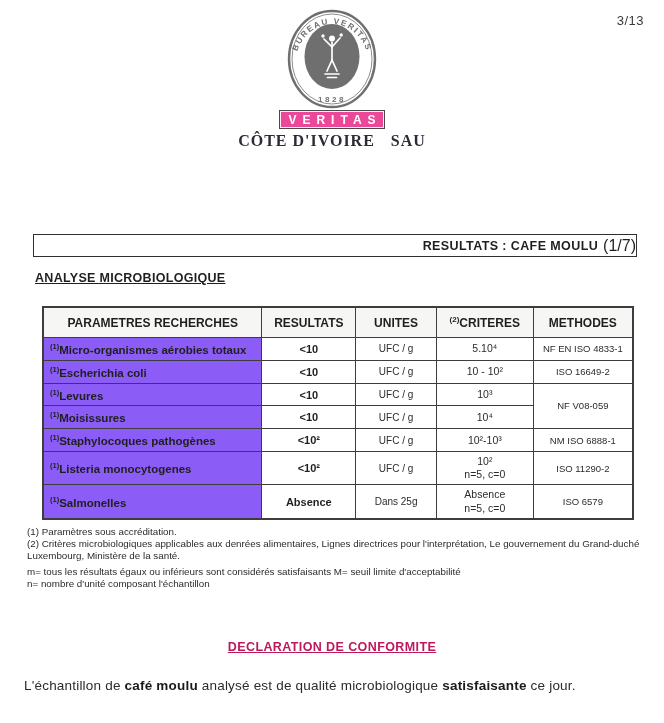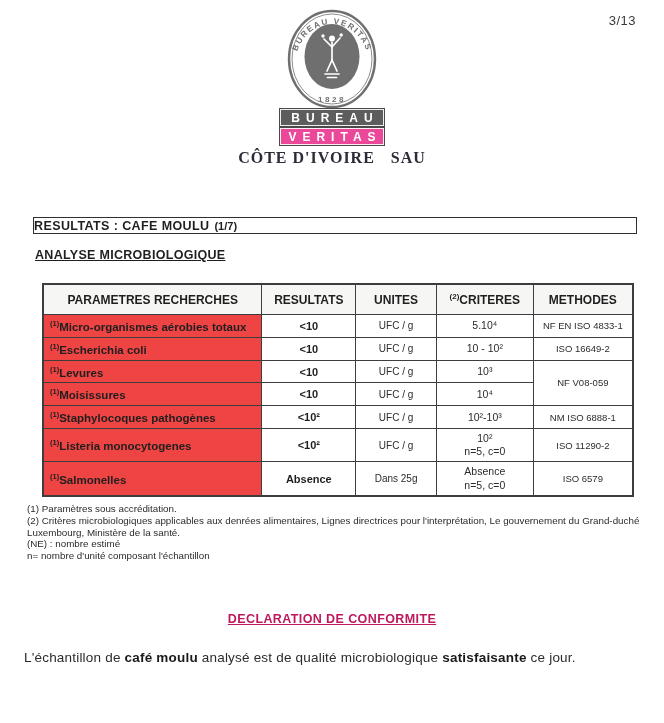--- a/index.html
+++ b/index.html
@@ -2,49 +2,49 @@
 <html><head>
 <meta charset="utf-8">
 <style>
   * { margin:0; padding:0; box-sizing:border-box; }
   body { background:#e8e8e8; font-family:"Liberation Sans","DejaVu Sans",sans-serif; }
   .page {
     position:relative; width:664px; height:723px; margin:0 auto;
     background:#ffffff; color:#2b2b2b; overflow:hidden;
   }
   
-  .page-number { position:absolute; top:13px; right:28px; font-size:13px; color:#3a3a3a; letter-spacing:.5px; }
+  .page-number { position:absolute; top:13px; right:20px; font-size:13px; color:#3a3a3a; letter-spacing:.5px; }
   .header { padding-top:8px; text-align:center; }
   .logo-stack { display:inline-flex; flex-direction:column; align-items:center; }
   .brand-box { width:106px; height:19px; display:flex; align-items:center; justify-content:center;
     color:#fff; font-weight:bold; font-size:12px; letter-spacing:6px; padding-left:6px;
     border:1px solid #4a4a4a; box-shadow: inset 0 0 0 1px rgba(255,255,255,.9); }
   .brand-bureau { background:#5d5d5d; margin-top:-2px; }
   .brand-veritas { background:#ec4899; }
   .country-line { margin-top:3px; font-family:"Liberation Serif","DejaVu Serif",serif;
     font-weight:bold; font-size:16px; color:#2c2c38; letter-spacing:1px; }
   .country-line .gap { display:inline-block; width:16px; }
   
-  .title-box { margin:50px 27px 0 33px; border:1.5px solid #2f2f2f; height:17px;
-    display:flex; align-items:center; justify-content:flex-start; }
+  .title-box { margin:84px 27px 0 33px; border:1.5px solid #2f2f2f; height:23px;
+    display:flex; align-items:center; justify-content:flex-end; }
   .title-box .t-main { font-weight:bold; font-size:12.5px; letter-spacing:.4px; color:#1f1f1f; }
-  .title-box .t-count { font-weight:bold; font-size:11px; margin-left:5px; color:#1f1f1f; }
+  .title-box .t-count { font-weight:normal; font-size:16px; margin-left:5px; color:#1f1f1f; }
   
   .section-heading { margin:14px 0 0 35px; font-weight:bold; font-size:12.5px;
     text-decoration:underline; letter-spacing:.3px; color:#1f1f1f; }
   
   table.results { border-collapse:collapse; margin:21px 0 0 42px; width:592px;
     border:2px solid #3d3d3d; }
   table.results th, table.results td { border:1px solid #3d3d3d; vertical-align:middle; }
   table.results th { font-size:12px; font-weight:bold; text-align:center; padding:7px 3px;
     background:#f6f6f4; color:#1f1f1f; }
   col.c-param { width:220px; } col.c-result { width:94px; } col.c-unit { width:81px; }
   col.c-crit { width:97px; } col.c-method { width:100px; }
   td.param { text-align:left; font-weight:bold; font-size:11.5px; padding:4px 6px;
-    background:#ef4444; color:#1f1f1f; }
+    background:#8b5cf6; color:#1f1f1f; }
   td.result { text-align:center; font-weight:bold; font-size:11px; padding:3px 2px; color:#1f1f1f; }
   td.unit { text-align:center; font-size:10px; padding:3px 2px; color:#2b2b2b; }
   td.criteria { text-align:center; font-size:10.5px; padding:3px 2px; white-space:pre-line;
     line-height:1.25; color:#2b2b2b; }
   td.method { text-align:center; font-size:9.5px; padding:3px 2px; color:#2b2b2b; }
   .sup { font-size:7.5px; vertical-align:super; font-weight:bold; letter-spacing:0; }
   th .sup { font-size:8px; }
   
   .footnotes { margin:6px 20px 0 27px; font-size:9.8px; line-height:1.22; color:#2b2b2b; }
   .footnotes .fn { margin:0; }
@@ -81,21 +81,20 @@
           <path d="M46 39 L54 30"></path>
           <path d="M46 52 L41 63"></path>
           <path d="M46 52 L51 63"></path>
           <path d="M39 66 L53 66"></path>
           <path d="M41.5 69.5 L50.5 69.5"></path>
         </g>
         <circle cx="37" cy="28" r="1.7" fill="#ffffff"></circle>
         <circle cx="55.2" cy="27" r="1.7" fill="#ffffff"></circle>
         <text x="46" y="94" text-anchor="middle" font-family="Liberation Sans, DejaVu Sans, sans-serif" font-size="8" font-weight="bold" fill="#6f6f6f" letter-spacing="2.5">1828</text>
       </svg>
-      <div class="brand-box brand-bureau">BUREAU</div>
       <div class="brand-box brand-veritas">VERITAS</div>
       <div class="country-line">
         <span>CÔTE D'IVOIRE</span><span class="gap"></span><span>SAU</span>
       </div>
     </div>
   </div>
 
   <div class="title-box">
     <span class="t-main">RESULTATS : CAFE MOULU</span>
     <span class="t-count">(1/7)</span>
@@ -170,21 +169,21 @@
         <td class="criteria">Absence
 n=5, c=0</td>
         <td class="method">ISO 6579</td>
       </tr>
     </tbody>
   </table>
 
   <div class="footnotes">
     <p class="fn">(1) Paramètres sous accréditation.</p>
     <p class="fn">(2) Critères microbiologiques applicables aux denrées alimentaires, Lignes directrices pour l'interprétation, Le gouvernement du Grand-duché Luxembourg, Ministère de la santé.</p>
-    <p class="fn">(NE) : nombre estimé</p>
+    <p class="fn fn-gap">m= tous les résultats égaux ou inférieurs sont considérés satisfaisants M= seuil limite d'acceptabilité</p>
     <p class="fn">n= nombre d'unité composant l'échantillon</p>
   </div>
 
   <div class="declaration">DECLARATION DE CONFORMITE</div>
 
   <p class="conclusion"><span>L'échantillon de </span><b>café moulu</b><span> analysé est de qualité microbiologique </span><b>satisfaisante</b><span> ce jour.</span></p>
 
 </div>
 
 </body></html>

